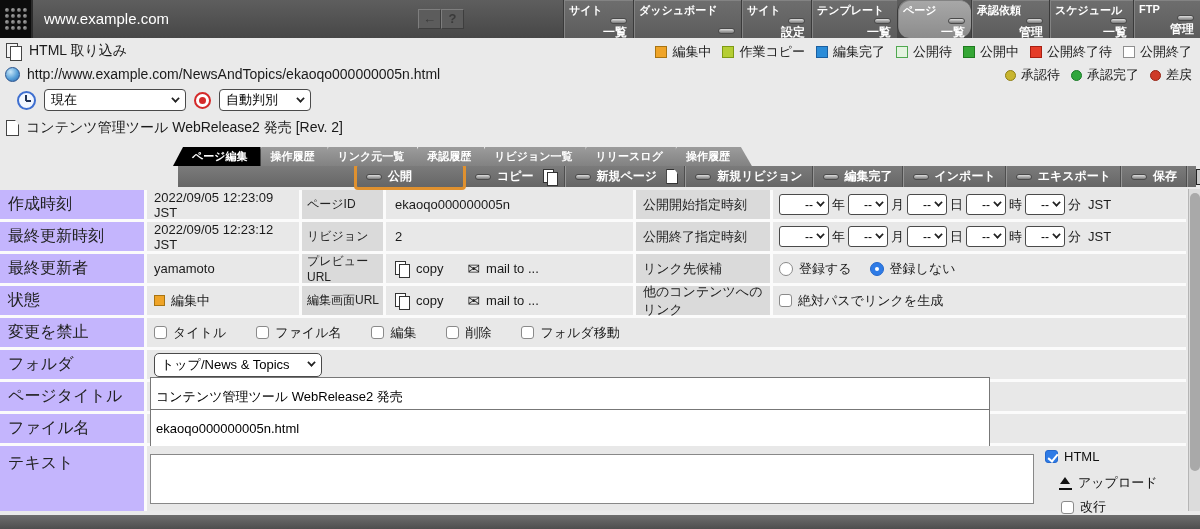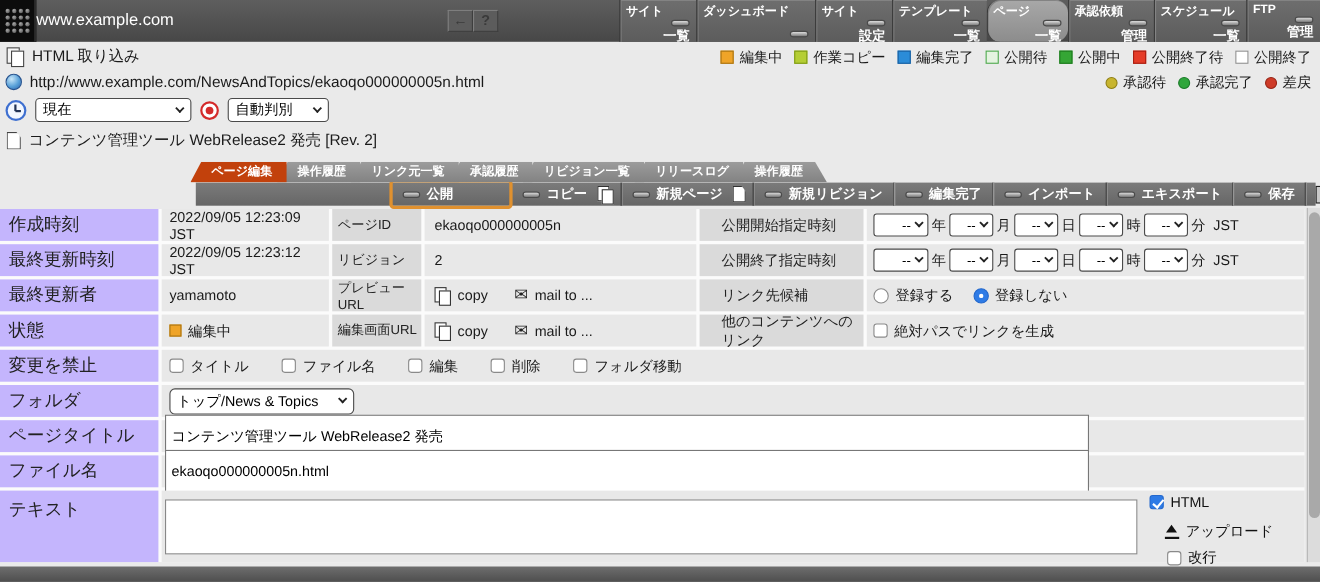--- a/index.html
+++ b/index.html
@@ -8,41 +8,41 @@
   .screen { position:absolute; top:0; left:0; width:1200px; height:529px; background:#EAEAEA; }
 
   
   .topbar { position:absolute; top:0; left:0; width:1200px; height:38px;
             background:linear-gradient(#5E5E5E,#474747); display:flex; }
   .logo { width:33px; height:38px; background:#0C0C0C; border-right:2px solid #2B2B2B;
           display:grid; grid-template-columns:repeat(4,6px); grid-template-rows:repeat(4,6px);
           place-content:center; }
   .logo i { width:4px; height:4px; margin:1px; border-radius:50%;
             background:radial-gradient(circle at 35% 30%, #A6A6A6, #4E4E4E); }
-  .domain { color:#FFFFFF; font-size:15px; line-height:38px; white-space:nowrap; }
+  .domain { color:#FFFFFF; font-size:15px; line-height:38px; margin-left:11px; white-space:nowrap; }
   .tb-btn { width:23px; height:20px; margin-top:9px; background:#5C5C5C; text-align:center;
             border:1px solid; border-color:#7E7E7E #3E3E3E #3E3E3E #7E7E7E; color:#3A3A3A;
             font-weight:bold; font-size:13px; line-height:18px; cursor:default; }
   .tb-btn.first { margin-left:249px; }
   .menu { margin-left:auto; display:flex; height:38px; width:637px; }
   .menu-tab { border-left:1px solid #3A3A3A; box-shadow:inset 1px 1px 0 #838383;
               padding:3px 6px 4px 5px; display:flex; flex-direction:column; justify-content:space-between;
               background:linear-gradient(#6E6E6E,#5C5C5C); }
   .menu-tab.active { background:linear-gradient(#A8A8A8,#8C8C8C);border-radius:12px; }
   .menu-tab .cat { color:#FFFFFF; font-size:11px; font-weight:bold; white-space:nowrap; }
   .menu-tab .brow { display:flex; align-items:flex-end; justify-content:space-between;flex-direction:column; }
   .pill { width:17px; height:6px; border-radius:3px; border:1px solid #4A4A4A;
           background:linear-gradient(#DFDFDF,#7A7A7A); }
   .menu-tab .act { color:#FFFFFF; font-size:12px; font-weight:bold; white-space:nowrap; }
 
   
   .hrow { position:absolute; display:flex; align-items:center; gap:7px; color:#1A1A1A; font-size:14px; }
   .hdr-import { top:42px; left:6px; }
   .hdr-url { top:66px; left:5px; }
-  .hdr-controls { top:89px; left:5px; gap:8px;justify-content:space-between; }
+  .hdr-controls { top:89px; left:17px; gap:8px;justify-content:space-between; }
   .hdr-title { top:119px; left:6px; }
 
   .legend { position:absolute; right:8px; display:flex; align-items:center; gap:11px;
             font-size:13px; color:#1A1A1A; }
   .legend1 { top:43px; } .legend2 { top:66px; }
   .lg-item { display:flex; align-items:center; gap:5px; }
   .swatch { width:12px; height:12px; border:1px solid #777; }
   .lg-dot { width:11px; height:11px; border-radius:50%; border:1px solid #777; }
 
   
@@ -91,21 +91,21 @@
           padding:0 4px; font-size:12px; color:#000; }
   .dsel .chev { margin-left:4px; }
 
   
   .ftabs { position:absolute; top:147px; left:173px; height:19px; display:flex; }
   .ftab { position:relative; height:19px; line-height:19px; color:#FFFFFF; font-size:11px; font-weight:bold;
           padding:0 13px 0 19px; margin-left:-9px; background:linear-gradient(#9C9C9C,#828282);
           clip-path:polygon(10px 0, 100% 0, 100% 100%, 0 100%); white-space:nowrap; }
   .ftab:first-child { margin-left:0; }
   .ftab:last-child { clip-path:polygon(10px 0, calc(100% - 11px) 0, 100% 100%, 0 100%); padding-right:22px; }
-  .ftab.active { background:#c2410c;text-align:center; }
+  .ftab.active { background:#000000;text-align:center; }
   .ftabs .ftab:nth-child(1){z-index:7} .ftabs .ftab:nth-child(2){z-index:6}
   .ftabs .ftab:nth-child(3){z-index:5} .ftabs .ftab:nth-child(4){z-index:4}
   .ftabs .ftab:nth-child(5){z-index:3} .ftabs .ftab:nth-child(6){z-index:2}
   .ftabs .ftab:nth-child(7){z-index:1}
 
   .toolbar { position:absolute; top:166px; left:178px; width:1018px; height:21px;
              background:linear-gradient(#7B7B7B,#666666); display:flex; align-items:center; }
   .tbtn { display:flex; align-items:center; gap:6px; padding:0 9px; height:21px; border:none;
           background:none; color:#FFFFFF; font-weight:bold; font-size:12px;
           font-family:"Liberation Sans",sans-serif; white-space:nowrap; cursor:default; }
@@ -120,21 +120,21 @@
 
   
   .formgrid { position:absolute; top:190px; left:0; width:1186px; background:#FBFBFB; }
   .frow { display:flex; height:29px; margin-bottom:3px; }
   .frow.tall { height:65px; margin-bottom:0; }
   .cell { display:flex; align-items:center; margin-right:3px; }
   .c-label  { width:144px; background:#c4b5fd; padding-left:8px; font-size:16px; color:#222;font-family:Liberation Mono, monospace; }
   .c-val1   { width:152px; background:#E8E8E8; padding-left:7px; font-size:13px; color:#1A1A1A; }
   .c-label2 { width:81px;  background:#DADADA; padding-left:5px; font-size:12px; color:#222; }
   .c-val2   { width:247px; background:#E8E8E8; padding-left:9px; font-size:13px; color:#1A1A1A; }
-  .c-label3 { width:149px; background:#DADADA; padding-left:20px; font-size:13px; color:#222; }
+  .c-label3 { width:134px; background:#DADADA; padding-left:7px; font-size:13px; color:#222; }
   .c-val3   { flex:1; background:#E8E8E8; padding-left:6px; margin-right:0; font-size:13px; color:#1A1A1A; }
   .c-full   { flex:1; background:#E8E8E8; padding-left:7px; margin-right:0; font-size:13px; color:#1A1A1A; }
   .sw-inline { width:11px; height:11px; border:1px solid #777; margin-right:6px; flex:none; }
 
   .cb { width:13px; height:13px; background:#FFFFFF; border:1px solid #8A8A8A; border-radius:3px;
         display:inline-block; flex:none; }
   .cb.checked { position:relative; background:#2E7BE6; border-color:#2468CC; }
   .cb.checked::after { content:""; position:absolute; left:4px; top:1px; width:4px; height:8px;
                        border:solid #FFFFFF; border-width:0 2px 2px 0; transform:rotate(40deg); }
   .radio { width:14px; height:14px; border-radius:50%; background:#FFFFFF; border:1px solid #8A8A8A;

